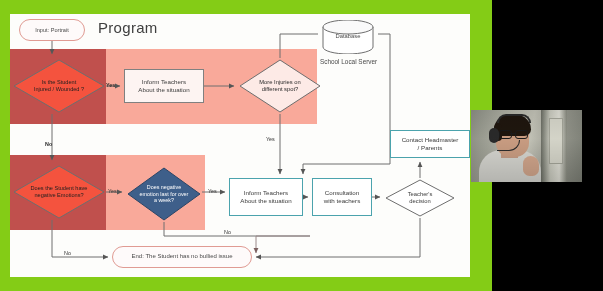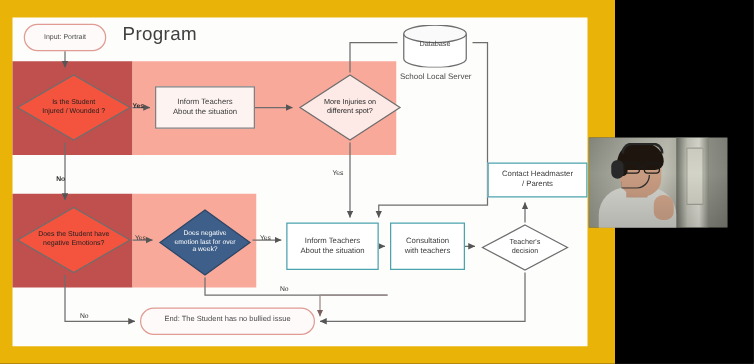--- a/index.html
+++ b/index.html
@@ -1,17 +1,17 @@
 <!DOCTYPE html>
 <html><head>
 <meta charset="utf-8">
 <style>
   html,body{margin:0;padding:0;background:#000;}
   body{width:603px;height:291px;overflow:hidden;font-family:"Liberation Sans",sans-serif;}
-  #screen{position:relative;width:492px;height:291px;background:#eab308;}
+  #screen{position:relative;width:492px;height:291px;background:#84cc16;}
 
   
   #slide{position:absolute;left:10px;top:14px;width:460px;height:263px;background:#fdfdfb;}
 
   .band{position:absolute;}
   #band-dark-top{left:0px;top:35px;width:96px;height:75px;background:#c0504d;}
   #band-pink-top{left:96px;top:35px;width:211px;height:75px;background:#f9a99a;}
   #band-dark-bot{left:0px;top:141px;width:96px;height:75px;background:#c0504d;}
   #band-pink-bot{left:96px;top:141px;width:99px;height:75px;background:#f9a99a;}
 

